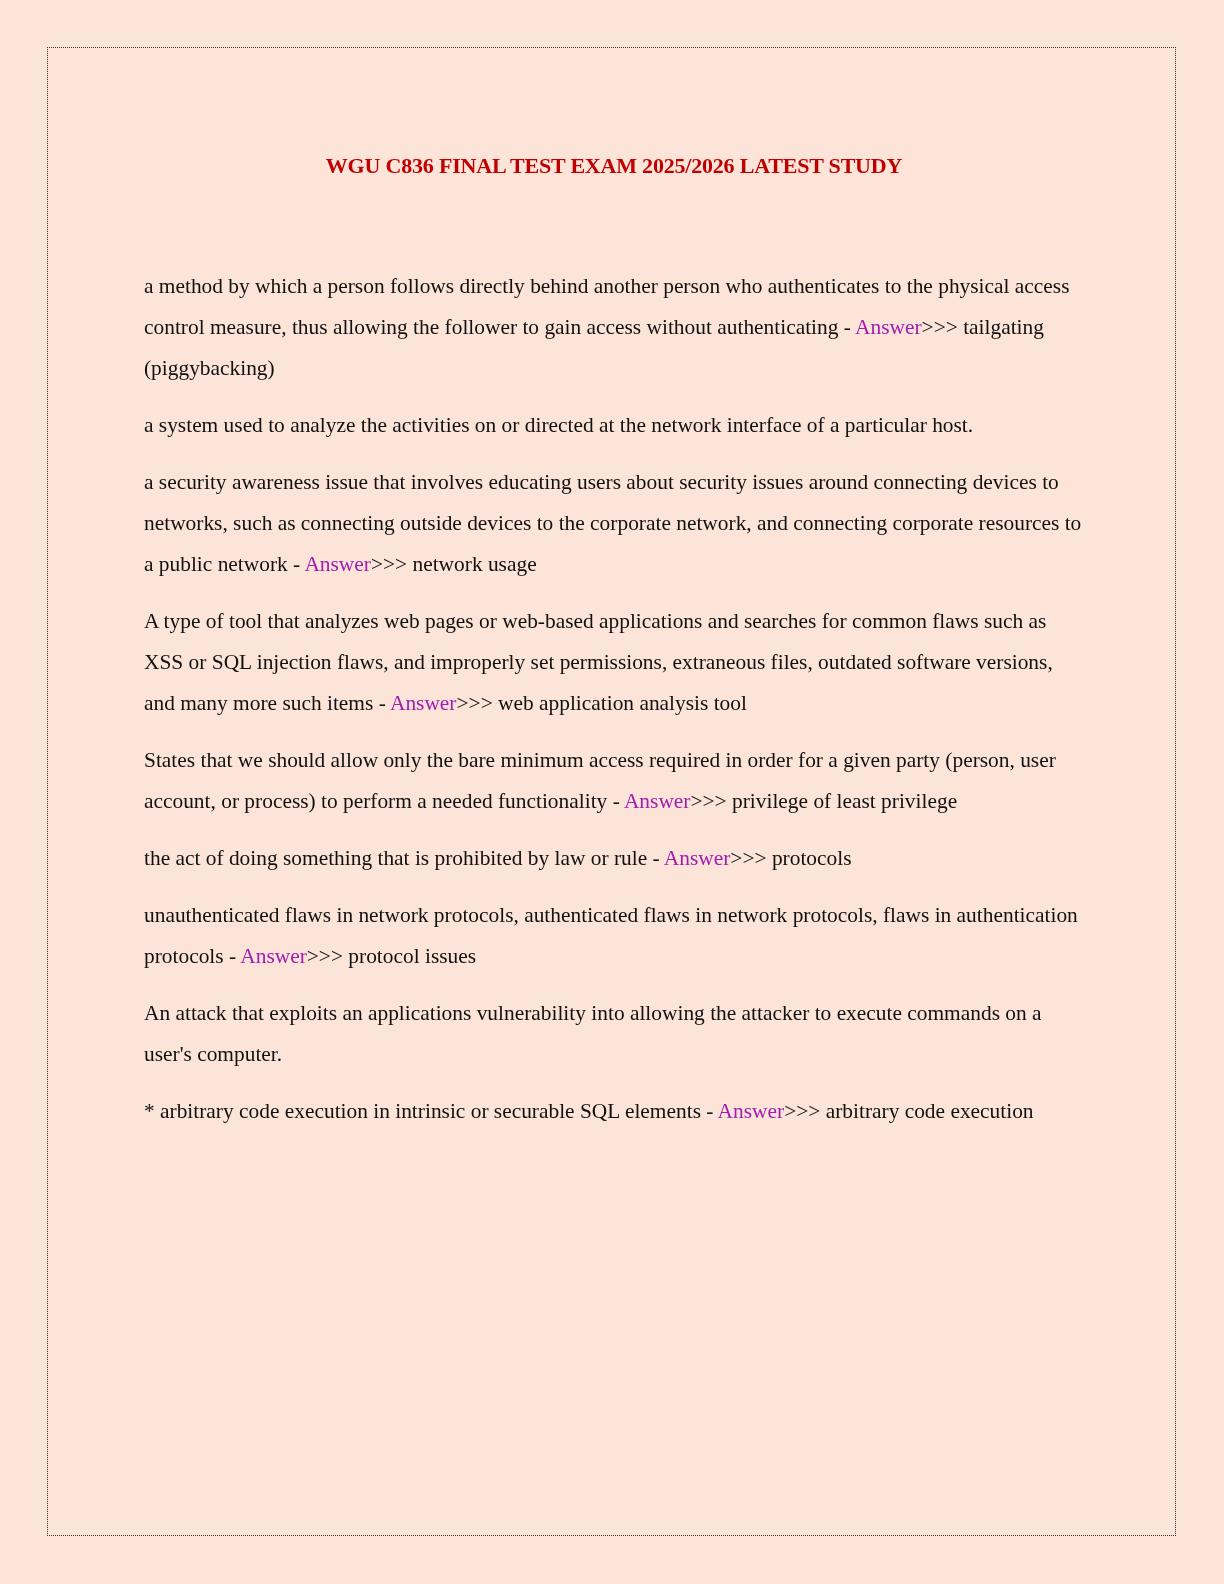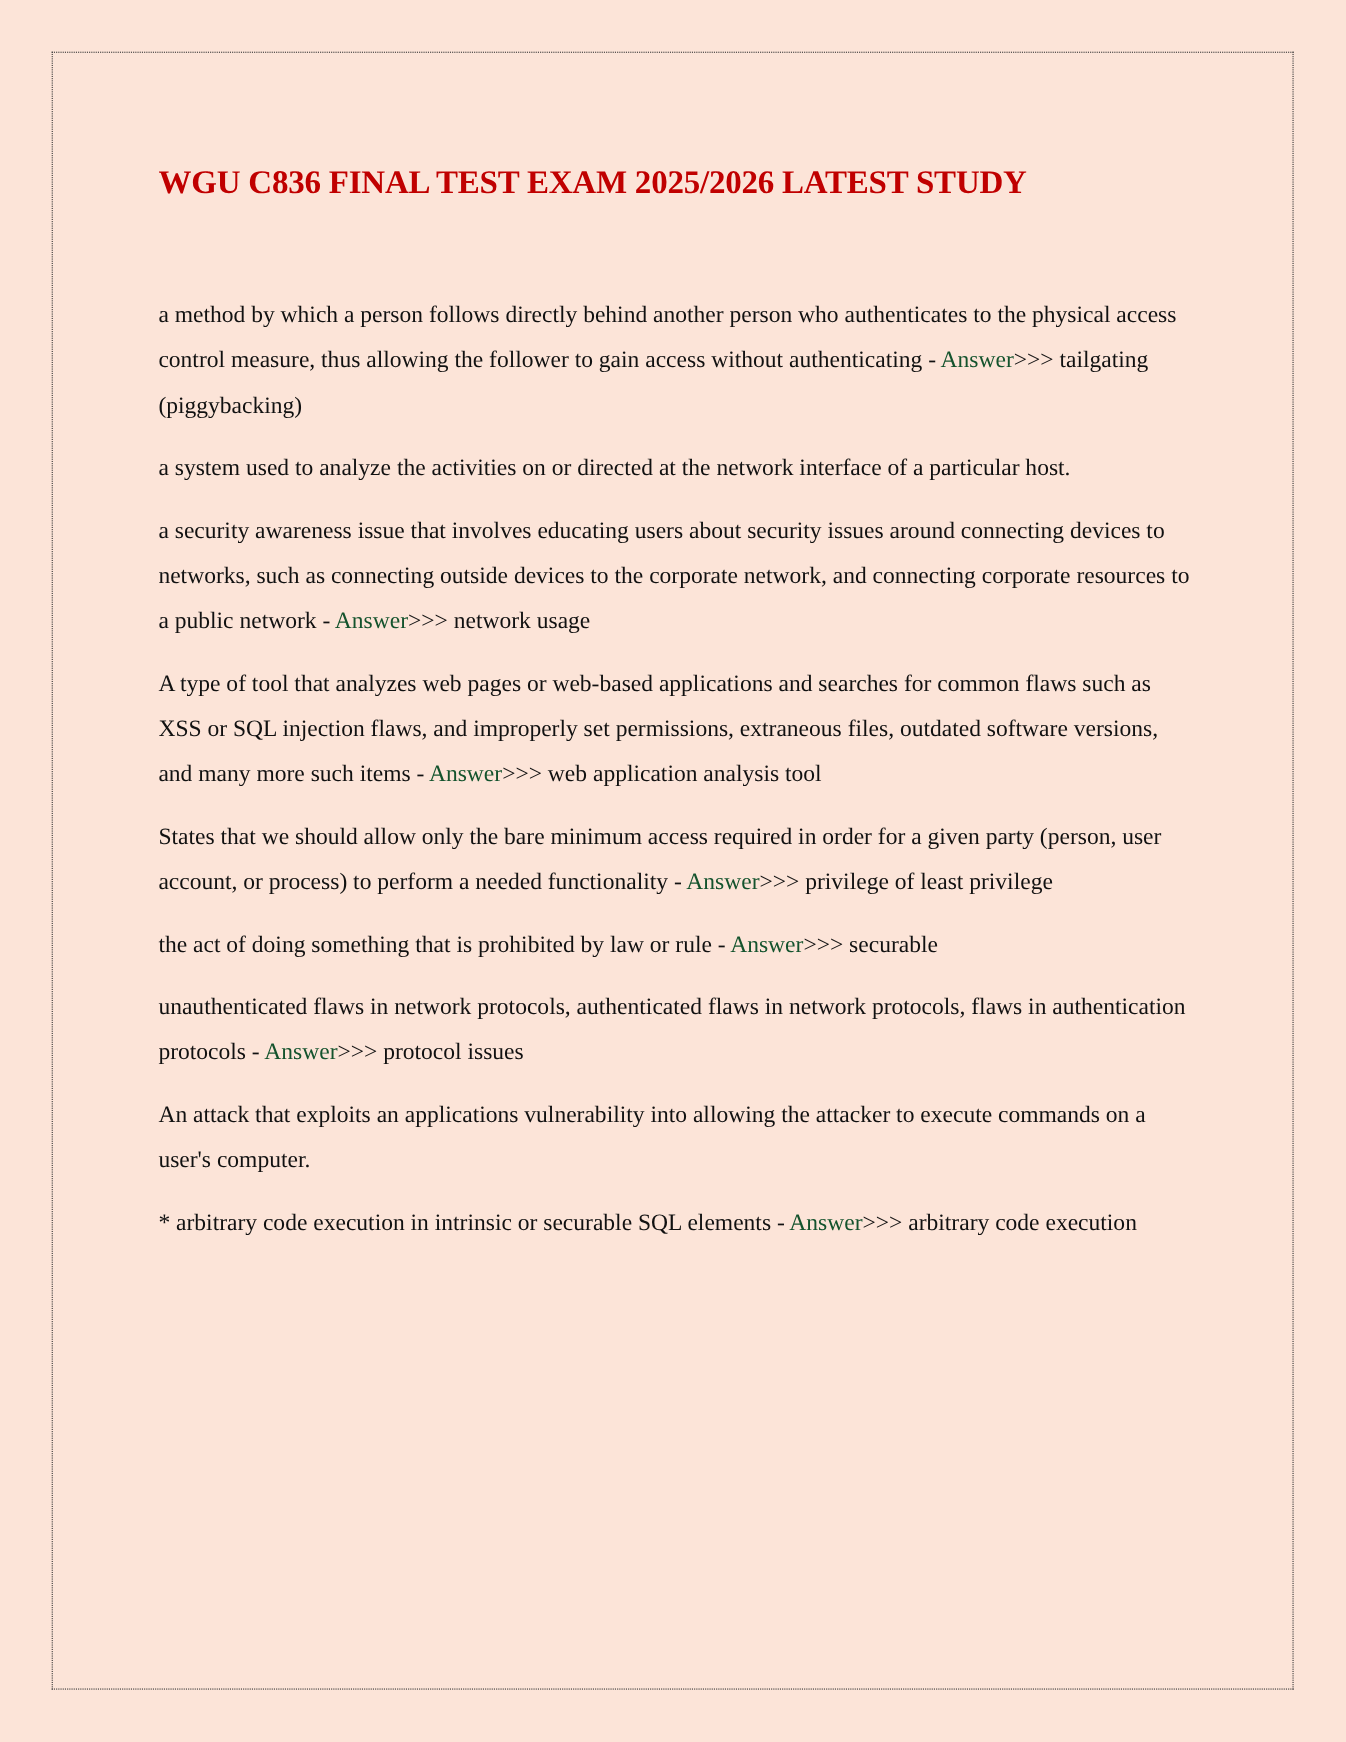--- a/index.html
+++ b/index.html
@@ -25,33 +25,34 @@
   }
   .content {
     position: absolute;
     left: 144px;
     top: 138px;
     width: 940px;
   }
   .title {
     color: #c00000;
     font-weight: bold;
-    font-size: 30px;
+    font-size: 22px;
     line-height: 55px;
     margin: 0 0 18px 0;
     letter-spacing: -0.2px;
+    text-align: center;
   }
   .qa {
     font-size: 21.4px;
     line-height: 41px;
     color: #111;
     margin: 0 0 16px 0;
   }
   .answer-label {
-    color: #14532d;
+    color: #a21caf;
     margin-top: 26px;
   }
 </style>
 </head>
 <body>
 
 <div class="page-border"></div>
 
 <div class="content">
   <h1 class="title">
@@ -73,21 +74,21 @@
 
   <p class="qa">
     <span>A type of tool that analyzes web pages or web-based applications and searches for common flaws such as XSS or SQL injection flaws, and improperly set permissions, extraneous files, outdated software versions, and many more such items - </span><span class="answer-label">Answer</span><span>&gt;&gt;&gt; </span><span>web application analysis tool</span>
   </p>
 
   <p class="qa">
     <span>States that we should allow only the bare minimum access required in order for a given party (person, user account, or process) to perform a needed functionality - </span><span class="answer-label">Answer</span><span>&gt;&gt;&gt; </span><span>privilege of least privilege</span>
   </p>
 
   <p class="qa">
-    <span>the act of doing something that is prohibited by law or rule - </span><span class="answer-label">Answer</span><span>&gt;&gt;&gt; </span><span>securable</span>
+    <span>the act of doing something that is prohibited by law or rule - </span><span class="answer-label">Answer</span><span>&gt;&gt;&gt; </span><span>protocols</span>
   </p>
 
   <p class="qa">
     <span>unauthenticated flaws in network protocols, authenticated flaws in network protocols, flaws in authentication protocols - </span><span class="answer-label">Answer</span><span>&gt;&gt;&gt; </span><span>protocol issues</span>
   </p>
 
   <p class="qa">
     <span>An attack that exploits an applications vulnerability into allowing the attacker to execute commands on a user's computer.</span>
   </p>
   <p class="qa">

